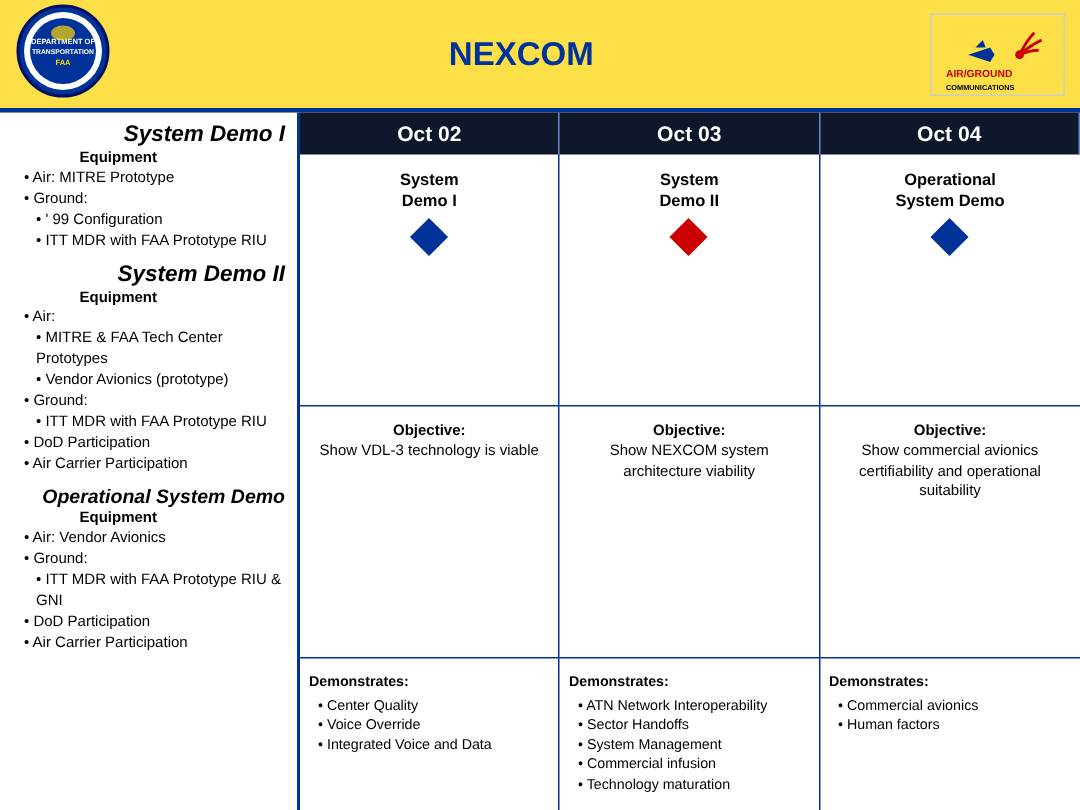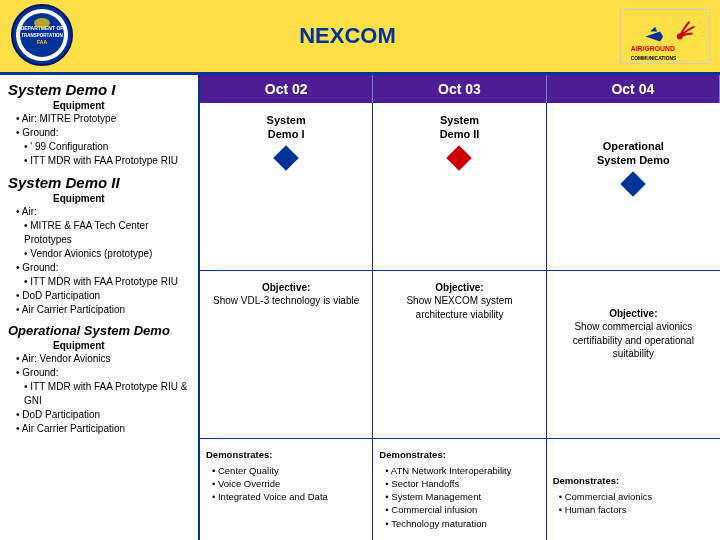--- a/index.html
+++ b/index.html
@@ -60,20 +60,21 @@
       border-right: 2px solid #003399;
       font-size: 10.5px;
     }
 
     .section-title {
       font-style: italic;
       font-size: 15px;
       font-weight: bold;
       color: #000;
       margin-bottom: 2px;
+      text-align: right;
     }
     .section-subtitle {
       font-weight: bold;
       font-size: 10px;
       margin-bottom: 1px;
       margin-left: 2px;
       padding-left: 43px;
     }
     .bullet-item {
       margin-left: 8px;
@@ -98,21 +99,21 @@
     
     .right-grid {
       flex: 1;
       display: grid;
       grid-template-columns: 1fr 1fr 1fr;
       grid-template-rows: auto 1fr 1fr;
       border-left: none;
     }
 
     .col-header {
-      background: #4c1d95;
+      background: #0f172a;
       color: #fff;
       font-weight: bold;
       font-size: 14px;
       text-align: center;
       padding: 6px 4px;
       border-right: 1px solid #6688cc;
     }
     .col-header:last-child {
       border-right: none;
     }
@@ -120,21 +121,20 @@
     .grid-cell {
       border-right: 1px solid #003399;
       border-bottom: 1px solid #003399;
       padding: 10px 6px;
       display: flex;
       flex-direction: column;
       align-items: center;
     }
     .grid-cell:last-child, .grid-cell:nth-child(3n) {
       border-right: none;
-      margin-top: 26px;
     }
 
     .cell-label {
       font-weight: bold;
       font-size: 11px;
       text-align: center;
       margin-bottom: 4px;
       line-height: 1.3;
     }
 

